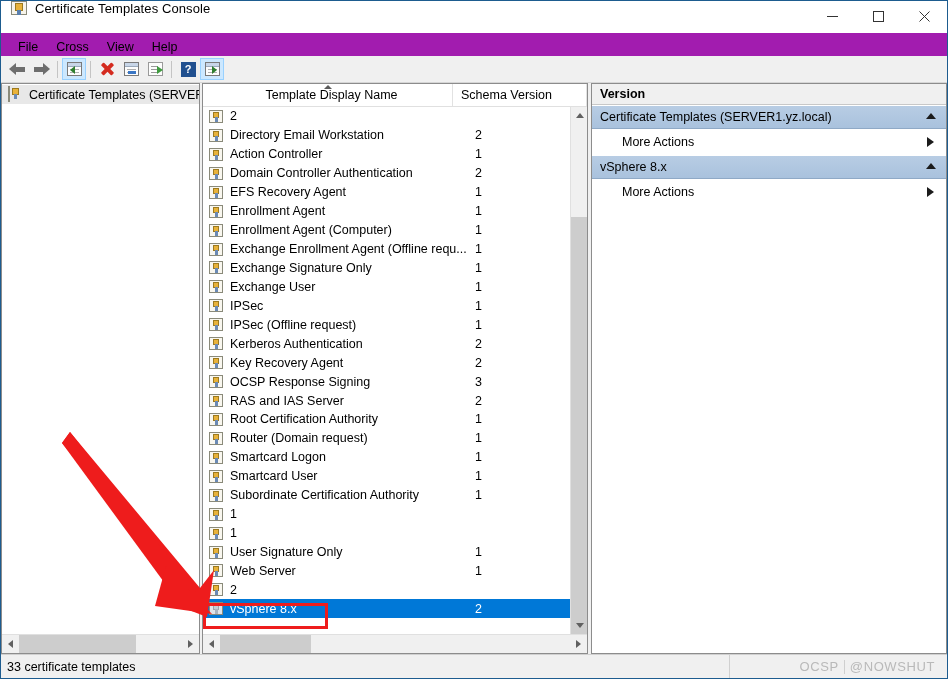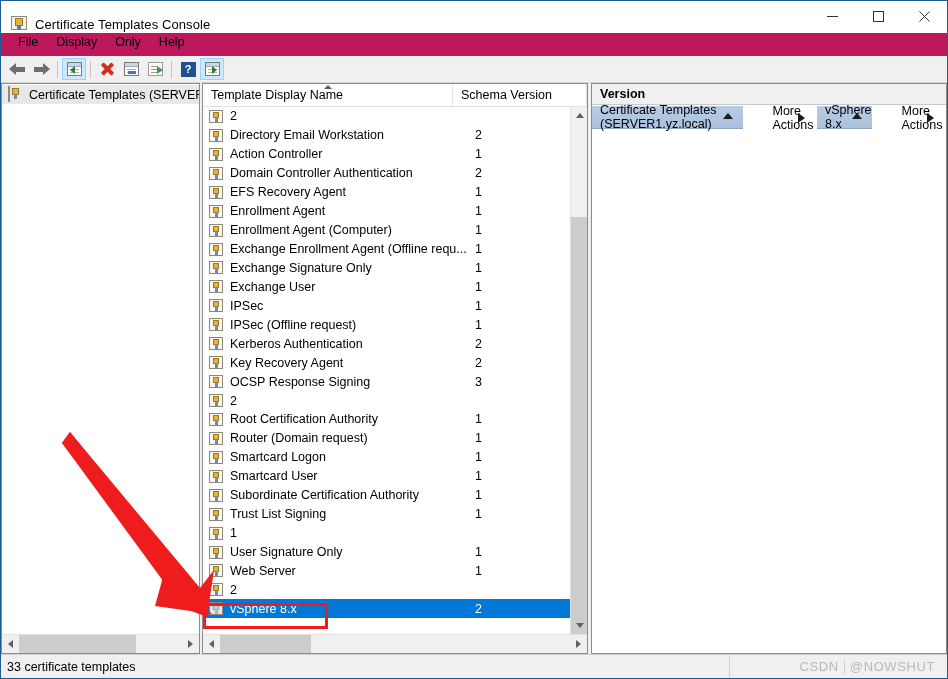--- a/index.html
+++ b/index.html
@@ -19,21 +19,21 @@
     width: 948px; height: 679px;
     background: #f0f0f0;
     border: 1px solid #1d5c8f;
     box-sizing: border-box;
     display: flex; flex-direction: column;
   }
   
   .titlebar {
     height: 31px; min-height: 31px;
     background: #ffffff;
-    display: flex; align-items: flex-end;
+    display: flex; align-items: flex-start;
     position: relative;
     border-bottom: 1px solid #ffffff;
   }
   .title-icon {
     width: 16px; height: 16px;
     margin-left: 10px; margin-right: 8px;
     position: relative;
   }
   .title-icon .frame {
     position: absolute; left: 0; top: 0;
@@ -66,22 +66,22 @@
   }
   .win-btn {
     width: 46px; height: 31px;
     display: flex; align-items: center; justify-content: center;
     cursor: default;
   }
   .win-btn svg { display: block; }
   
   .menubar {
     height: 23px; min-height: 23px;
-    background: #be185d;
-    display: flex; align-items: flex-start;
+    background: #a21caf;
+    display: flex; align-items: flex-end;
     padding-left: 8px;
   }
   .menu-item {
     padding: 2px 9px;
     font-size: 12.5px;
     color: #000000;
     cursor: default;
   }
   
   .toolbar {
@@ -258,21 +258,21 @@
     padding-left: 8px;
     height: 22px;
     line-height: 22px;
     border-right: 1px solid #e2e2e2;
     box-sizing: border-box;
     position: relative;
     cursor: default;
     white-space: nowrap;
     overflow: hidden;
   }
-  .col-name { width: 250px; }
+  .col-name { width: 250px; text-align: center; }
   .col-schema { flex: 1; }
   .sort-caret {
     position: absolute; left: 50%; top: 1px;
     margin-left: -4px;
     width: 0; height: 0;
     border-left: 4px solid transparent;
     border-right: 4px solid transparent;
     border-bottom: 4px solid #5a5a5a;
   }
   .list-rows {
@@ -477,22 +477,22 @@
         <svg width="11" height="11" viewBox="0 0 11 11">
             <line x1="0.5" y1="0.5" x2="10.5" y2="10.5" stroke="#333" stroke-width="1"></line>
             <line x1="10.5" y1="0.5" x2="0.5" y2="10.5" stroke="#333" stroke-width="1"></line>
           </svg>
       </div>
     </div>
   </div>
 
   <div class="menubar">
     <div class="menu-item">File</div>
-    <div class="menu-item">Display</div>
-    <div class="menu-item">Only</div>
+    <div class="menu-item">Cross</div>
+    <div class="menu-item">View</div>
     <div class="menu-item">Help</div>
   </div>
 
   <div class="toolbar">
     <div class="tb-btn">
       <div class="arrow-glyph arrow-left">
           <div class="shaft"></div>
           <div class="head"></div>
         </div>
     </div>
@@ -725,20 +725,21 @@
               <span class="name">OCSP Response Signing</span>
               <span class="schema">3</span>
             </div>
             <div class="row">
               <span class="ico">
                 <span class="tmpl-ico">
                   <span class="seal"></span>
                   <span class="rib"></span>
                 </span>
               </span>
+              <span class="name">RAS and IAS Server</span>
               <span class="schema">2</span>
             </div>
             <div class="row">
               <span class="ico">
                 <span class="tmpl-ico">
                   <span class="seal"></span>
                   <span class="rib"></span>
                 </span>
               </span>
               <span class="name">Root Certification Authority</span>
@@ -784,21 +785,20 @@
               <span class="name">Subordinate Certification Authority</span>
               <span class="schema">1</span>
             </div>
             <div class="row">
               <span class="ico">
                 <span class="tmpl-ico">
                   <span class="seal"></span>
                   <span class="rib"></span>
                 </span>
               </span>
-              <span class="name">Trust List Signing</span>
               <span class="schema">1</span>
             </div>
             <div class="row">
               <span class="ico">
                 <span class="tmpl-ico">
                   <span class="seal"></span>
                   <span class="rib"></span>
                 </span>
               </span>
               <span class="schema">1</span>
@@ -861,21 +861,21 @@
             <div class="hs-thumb" style="left:0; width:26%;"></div>
           </div>
         <div class="hs-btn">
             <span class="chev-right"></span>
           </div>
       </div>
     </div>
 
     <div class="pane actions-pane">
       <div class="actions-title">Version</div>
-      <div id="actions-container" style="display:flex;flex-direction:row;flex:1;">
+      <div id="actions-container" style="display:flex;flex-direction:column;flex:1;">
           <div class="act-section-head">
             <span>Certificate Templates (SERVER1.yz.local)</span>
             <span class="collapse"></span>
           </div>
           <div class="act-item">
             <span>More Actions</span>
             <span class="submenu"></span>
           </div>
           <div class="act-section-head">
             <span>vSphere 8.x</span>
@@ -888,21 +888,21 @@
           <div class="actions-fill"></div>
         </div>
     </div>
 
   </div>
 
   <div class="statusbar">
     <span>33 certificate templates</span>
     <div class="status-cell2"></div>
     <div class="watermark">
-      <span>CSDN</span>
+      <span>OCSP</span>
       <span class="divider"></span>
       <span>@NOWSHUT</span>
     </div>
   </div>
 </div>
 
 <svg class="annot-arrow" viewBox="0 0 948 679">
   <polygon points="70,432 200,588 214,570 207,617 163,600 183,593 62,443" fill="#ee1c1c"></polygon>
   <polygon points="70,432 196,592 180,604 62,443" fill="#ee1c1c"></polygon>
   <polygon points="166,566 212,614 155,606" fill="#ee1c1c"></polygon>

